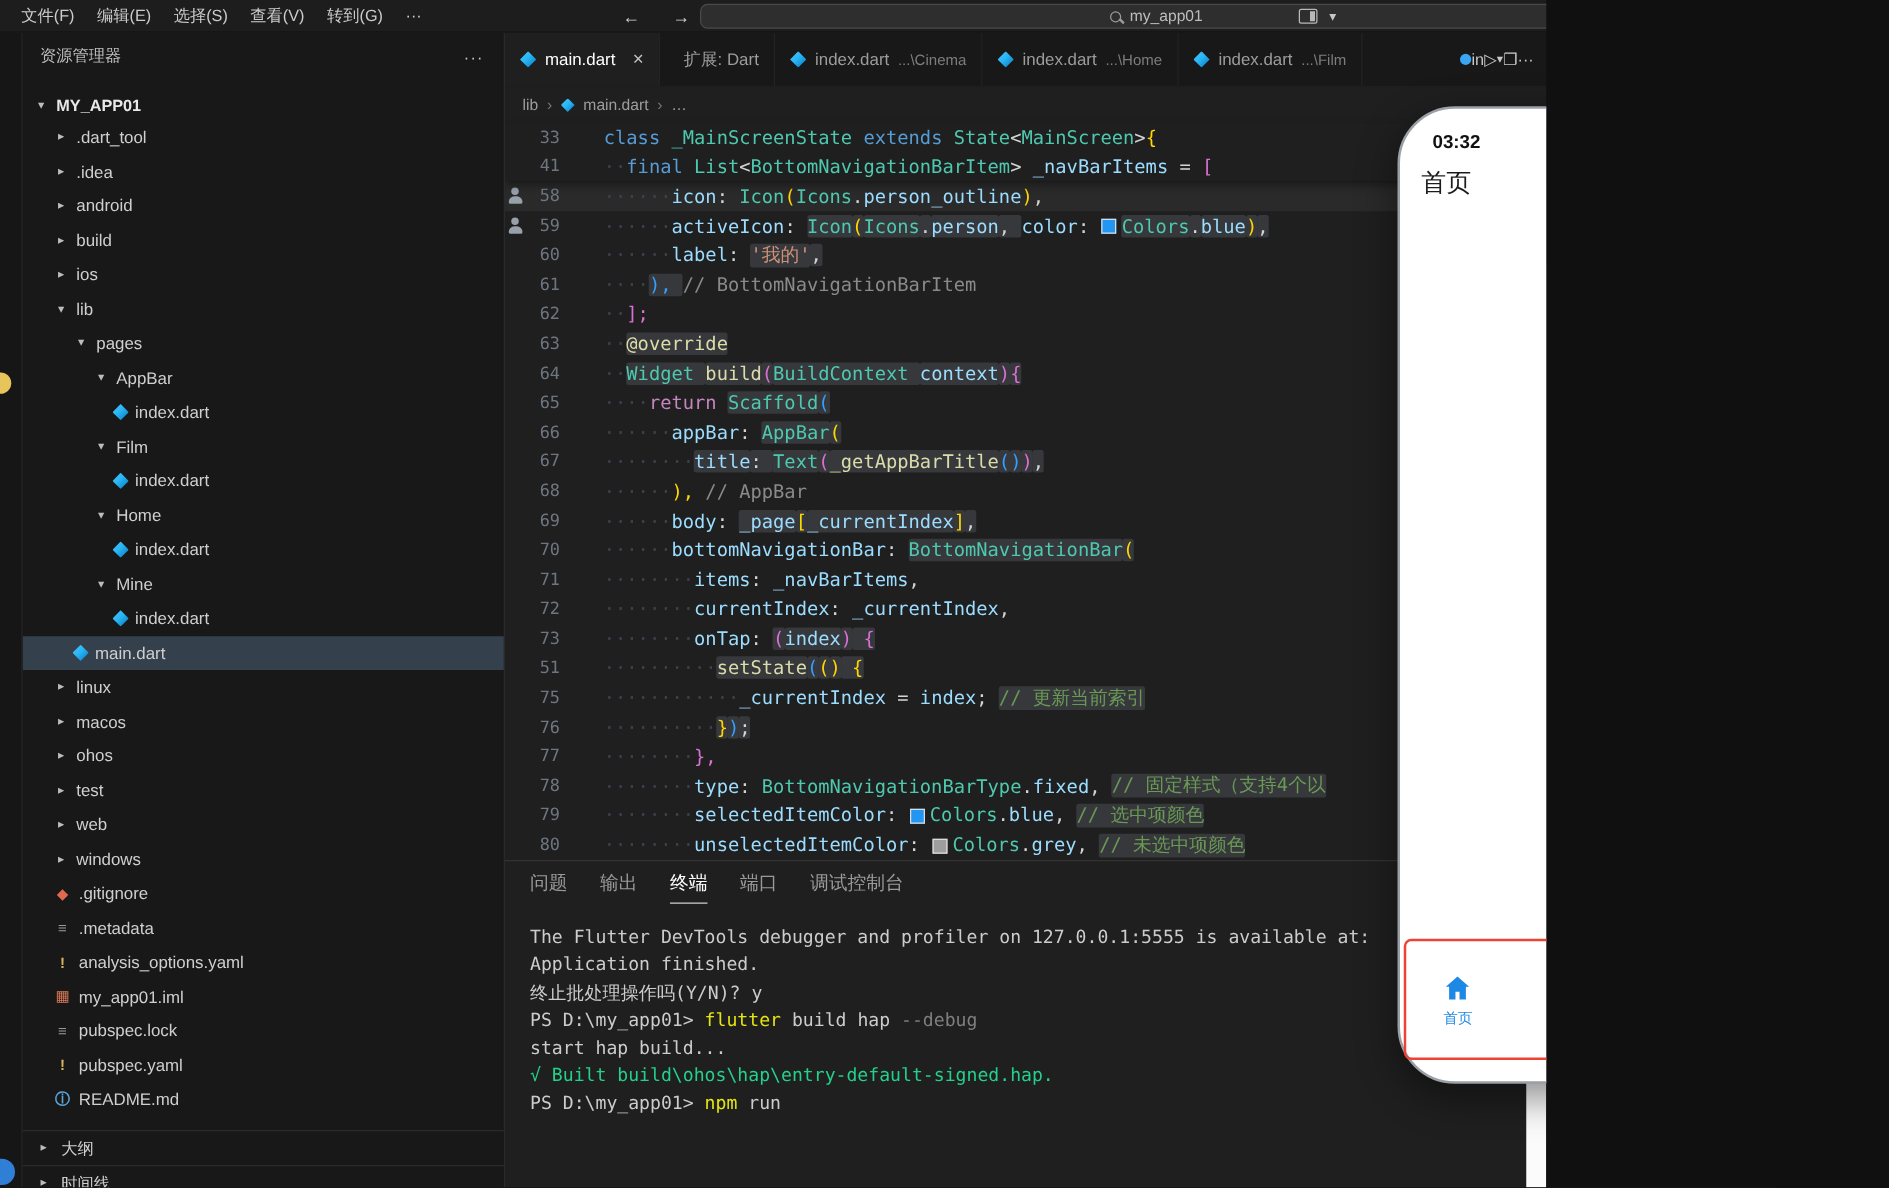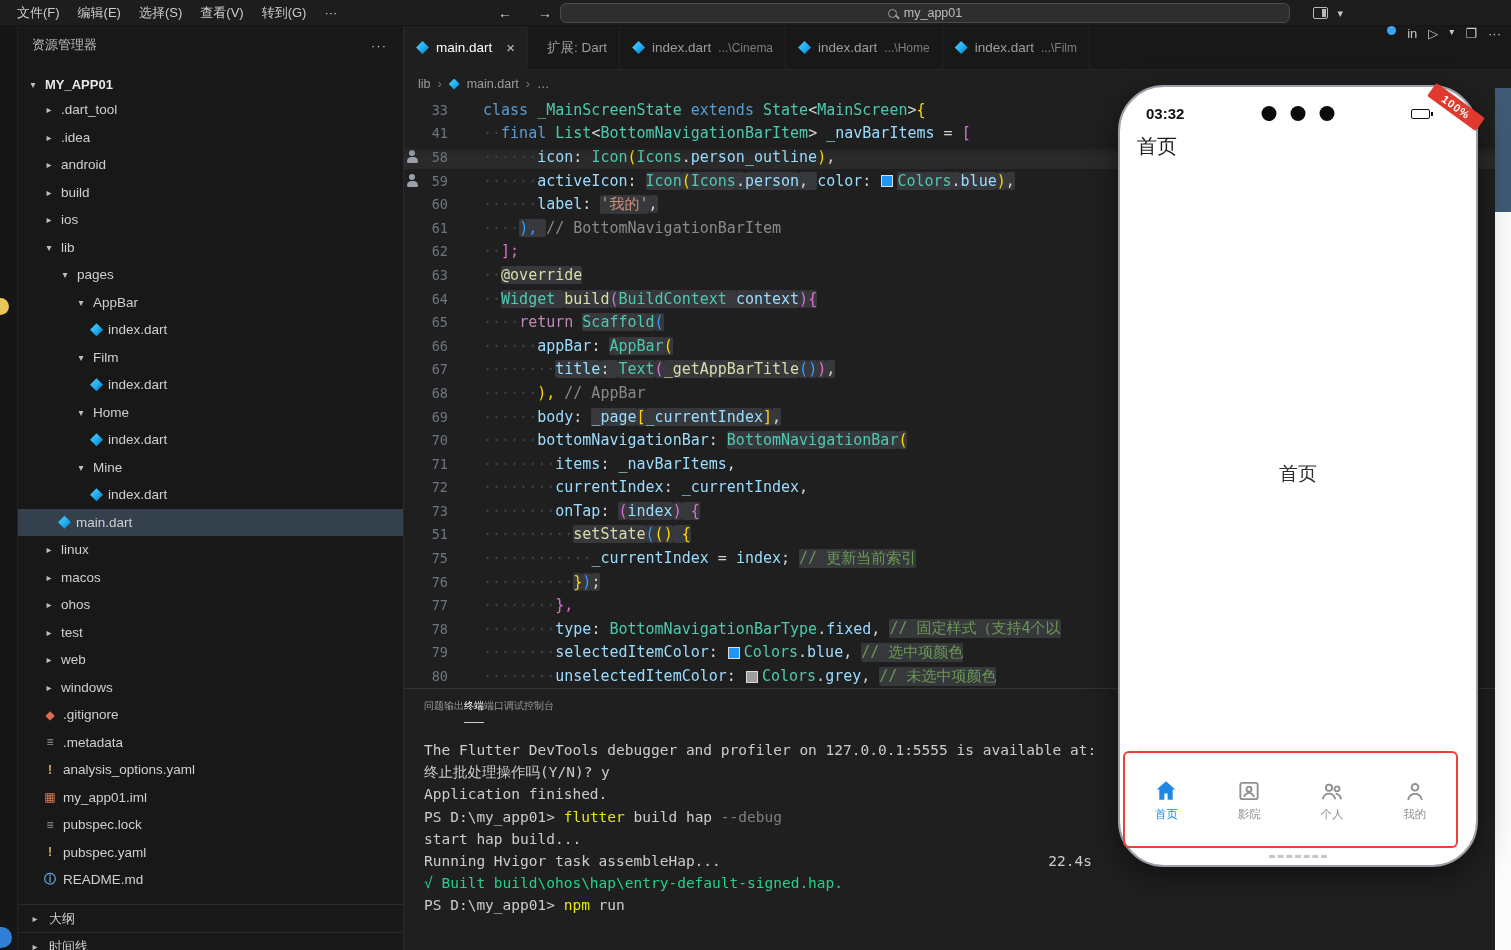--- a/index.html
+++ b/index.html
@@ -1,18 +1,18 @@
 <!DOCTYPE html>
 <html><head>
 <meta charset="utf-8">
 <style>
 *{margin:0;padding:0;box-sizing:border-box}
 html,body{background:#101010}
 body{font-family:"Liberation Sans","DejaVu Sans",sans-serif}
-#screen{position:relative;width:1511px;height:950px;overflow:hidden;background:#1f1f1f}
+#screen{position:relative;width:1237px;height:950px;overflow:hidden;background:#1f1f1f}
 
 
 .titlebar{position:absolute;left:0;top:0;right:0;height:26px;background:#1d1d1d;border-bottom:1px solid #141414;display:flex;align-items:center;color:#cccccc;font-size:13px;z-index:60}
 .menus{display:flex;align-items:center;padding-left:8px}
 .menu-item{padding:0 9px;white-space:nowrap;cursor:default}
 .nav-arrows{position:absolute;left:498px;top:0;height:26px;display:flex;align-items:center;gap:26px;color:#d2d2d2;font-size:14px}
 .cmd-center{position:absolute;left:560px;top:3px;width:730px;height:20px;background:#2e2e2e;border:1px solid #4a4a4a;border-radius:6px;display:flex;align-items:center;justify-content:center;gap:7px;color:#bdbdbd;font-size:12.5px}
 .mag{width:9px;height:9px;border:1.5px solid #9a9a9a;border-radius:50%;position:relative;display:inline-block}
 .mag::after{content:"";position:absolute;width:5px;height:1.5px;background:#9a9a9a;transform:rotate(45deg);right:-4px;bottom:-1px}
 .tb-right{position:absolute;right:168px;top:0;height:26px;display:flex;align-items:center;gap:9px;color:#c6c6c6;font-size:11px}
@@ -40,21 +40,21 @@
 .sb-bottom{position:absolute;left:0;right:0;bottom:-10px}
 .sb-sec{height:28px;border-top:1px solid #2b2b2b;display:flex;align-items:center;gap:7px;padding-left:10px;font-size:13px;color:#cfcfcf;background:#181818}
 
 
 .editor{position:absolute;left:404px;top:26px;right:0;height:662px;background:#1f1f1f;z-index:5;overflow:hidden}
 .tabbar{height:44px;background:#181818;display:flex;align-items:stretch;position:relative;border-bottom:1px solid #222}
 .tab{display:flex;align-items:center;gap:7px;padding:0 12px;font-size:13.5px;color:#9d9d9d;background:#181818;border-right:1px solid #232323;white-space:nowrap;cursor:pointer}
 .tab.active{background:#1f1f1f;color:#fff}
 .tab-desc{font-size:12px;color:#7d7d7d}
 .tab-close{margin-left:7px;color:#c3c3c3;font-size:15px}
-.tab-actions{position:absolute;right:10px;top:0;height:100%;display:flex;gap:11px;color:#c7c7c7;font-size:13px}
+.tab-actions{position:absolute;right:10px;top:0;height:100%;display:flex;align-items:center;color:#c7c7c7;font-size:13px}
 .dot-blue{width:9px;height:9px;border-radius:50%;background:#39a5f3;display:inline-block}
 .breadcrumb{height:28px;display:flex;align-items:center;gap:7px;padding-left:14px;color:#9d9d9d;font-size:12.5px}
 .bc-sep{color:#777}
 .code{font-family:"DejaVu Sans Mono","Liberation Mono",monospace;font-size:15px}
 .sticky{position:relative;z-index:2;background:#1f1f1f;box-shadow:0 4px 7px rgba(0,0,0,.38)}
 .cl{height:23.6px;display:flex;align-items:center;white-space:pre}
 .cl.cur{background:rgba(255,255,255,.05)}
 .gico{flex:none;width:16px;height:100%;position:relative}
 .gico.person::before{content:"";position:absolute;left:5px;top:5px;width:6px;height:6px;border-radius:50%;background:#98a0aa}
 .gico.person::after{content:"";position:absolute;left:2.5px;top:12px;width:11px;height:6px;border-radius:6px 6px 2px 2px;background:#98a0aa}
@@ -63,21 +63,21 @@
 .tk{white-space:pre}
 .ws{color:#3d434d}
 .k{color:#569cd6}.ty{color:#4ec9b0}.v{color:#9cdcfe}.fn{color:#dcdcaa}.st{color:#ce9178}
 .cm{color:#6a9955}.lb{color:#8a8a8a}.pu{color:#d4d4d4}.cf{color:#c586c0}
 .b1{color:#ffd602}.b2{color:#da70d6}.b3{color:#369eff}
 .hl{background:rgba(130,140,155,.24);border-radius:2px}
 .sw{display:inline-block;width:12px;height:12px;border:1px solid #dcdcdc;margin:0 4px -1px 1px}
 
 
 .panel{position:absolute;left:404px;top:688px;right:0;bottom:0;background:#1f1f1f;border-top:1px solid #333;z-index:5}
-.ptabs{height:34px;display:flex;align-items:center;padding-left:20px;font-size:10px;color:#9a9a9a}
+.ptabs{height:34px;display:flex;align-items:center;gap:26px;padding-left:20px;font-size:15px;color:#9a9a9a}
 .ptab{height:34px;display:flex;align-items:center;cursor:pointer}
 .ptab.active{color:#fff;box-shadow:inset 0 -1px 0 #cfcfcf}
 .term{padding:16px 0 0 20px;font-family:"DejaVu Sans Mono","Liberation Mono",monospace;font-size:14.5px;color:#ccc}
 .tline{height:22.2px;display:flex;align-items:center;white-space:pre;width:668px}
 .tline .right{margin-left:auto;color:#cccccc}
 .fg{color:#cccccc}.cmd{color:#e5e510}.dim{color:#7f7f7f}.ok{color:#23d18b}
 
 
 .rstrip-top{position:absolute;right:0;top:88px;width:16px;height:124px;background:#3f5a74;z-index:18}
 .rstrip{position:absolute;right:0;top:212px;width:16px;bottom:0;background:#fbfbfb;z-index:18}
@@ -351,25 +351,24 @@
   <div class="panel">
     <div class="ptabs">
         <span class="ptab">问题</span>
         <span class="ptab">输出</span>
         <span class="ptab active">终端</span>
         <span class="ptab">端口</span>
         <span class="ptab">调试控制台</span>
       </div>
     <div class="term">
         <div class="tline"><span class="fg">The Flutter DevTools debugger and profiler on 127.0.0.1:5555 is available at:</span></div>
+        <div class="tline"><span class="fg">Application finished.</span></div>
         <div class="tline"><span class="fg">终止批处理操作吗(Y/N)? y</span></div>
-        <div class="tline"><span class="fg">Application finished.</span></div>
         <div class="tline"><span class="fg">PS D:\my_app01&gt; </span><span class="cmd">flutter</span><span class="fg"> build hap </span><span class="dim">--debug</span></div>
         <div class="tline"><span class="fg">start hap build...</span></div>
-        <div class="tline"><span class="fg">Running Hvigor task assembleHap...</span><span class="right">22.4s</span></div>
         <div class="tline"><span class="ok">√ Built build\ohos\hap\entry-default-signed.hap.</span></div>
         <div class="tline"><span class="fg">PS D:\my_app01&gt; </span><span class="cmd">npm</span><span class="fg"> run</span></div>
       </div>
   </div>
 
   <div class="rstrip-top"></div>
   <div class="rstrip"></div>
 
   <div class="phone">
     <span class="p-time">03:32</span>

